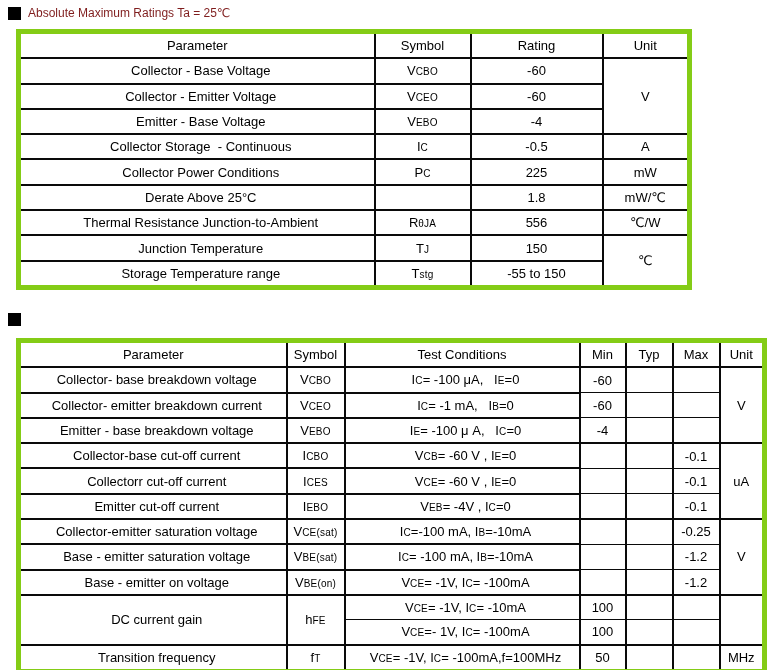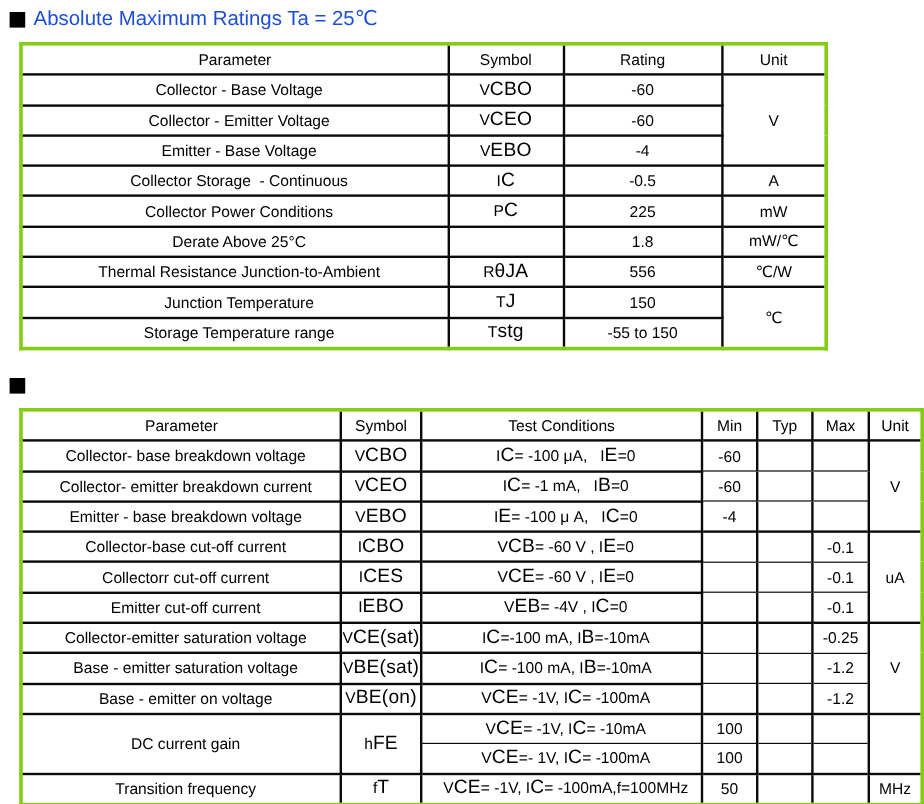--- a/index.html
+++ b/index.html
@@ -9,56 +9,56 @@
     width: 770px;
     height: 670px;
     font-family: "Liberation Sans", "DejaVu Sans", sans-serif;
     color: #000;
     overflow: hidden;
   }
   .section-title {
     display: flex;
     align-items: center;
     gap: 7px;
-    font-size: 17px;
-    color: #1d4ed8;
+    font-size: 12px;
+    color: #7f1d1d;
     margin-left: 8px;
   }
   .section-title.first { margin-top: 6px; margin-bottom: 9px; }
   .section-title.second { margin-top: 23px; margin-bottom: 12px; }
   .sq {
     display: inline-block;
     width: 13px;
     height: 13px;
     background: #000;
     flex: 0 0 auto;
   }
   table {
     border-collapse: collapse;
     table-layout: fixed;
     margin-left: 16px;
-    border: 3px solid #84cc16;
+    border: 5px solid #84cc16;
   }
   td, th {
     border: 2px solid #0a0a0a;
     font-size: 13px;
     font-weight: normal;
     height: 23.3px;
     padding: 0;
     text-align: center;
     vertical-align: middle;
     overflow: hidden;
     white-space: pre;
   }
   td.left {
     text-align: center;
     padding-left: 7px;
   }
   .sub {
-    font-size: 16px;
+    font-size: 10px;
     letter-spacing: 0.2px;
   }
   
   td.thin-b { border-bottom-width: 1px; }
   td.thin-t { border-top-width: 1px; }
 </style>
 </head>
 <body>
 
 <div class="section-title first">

